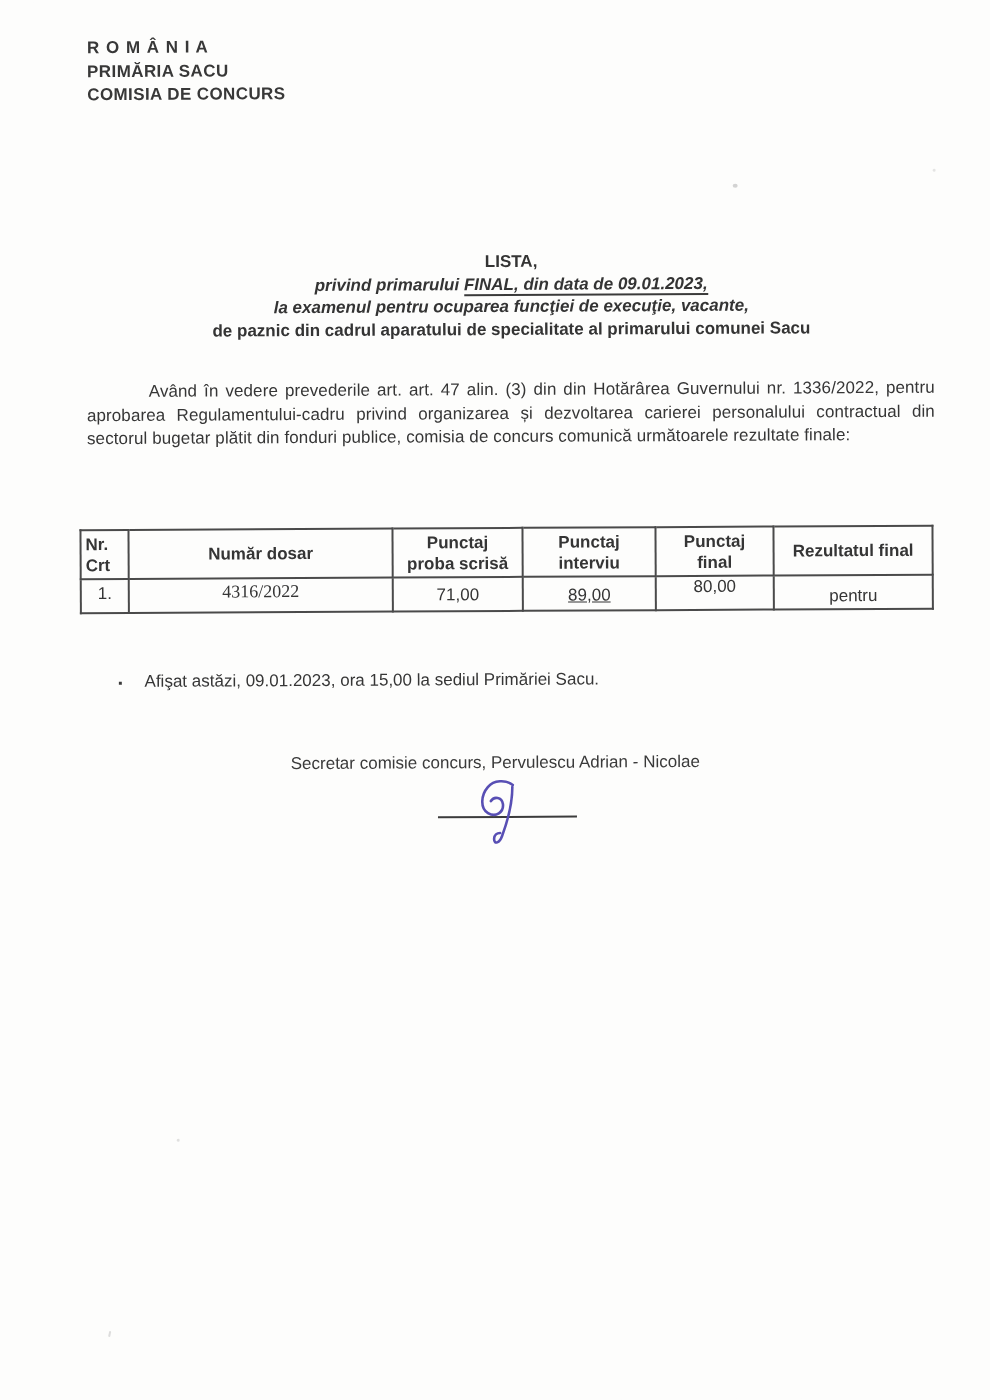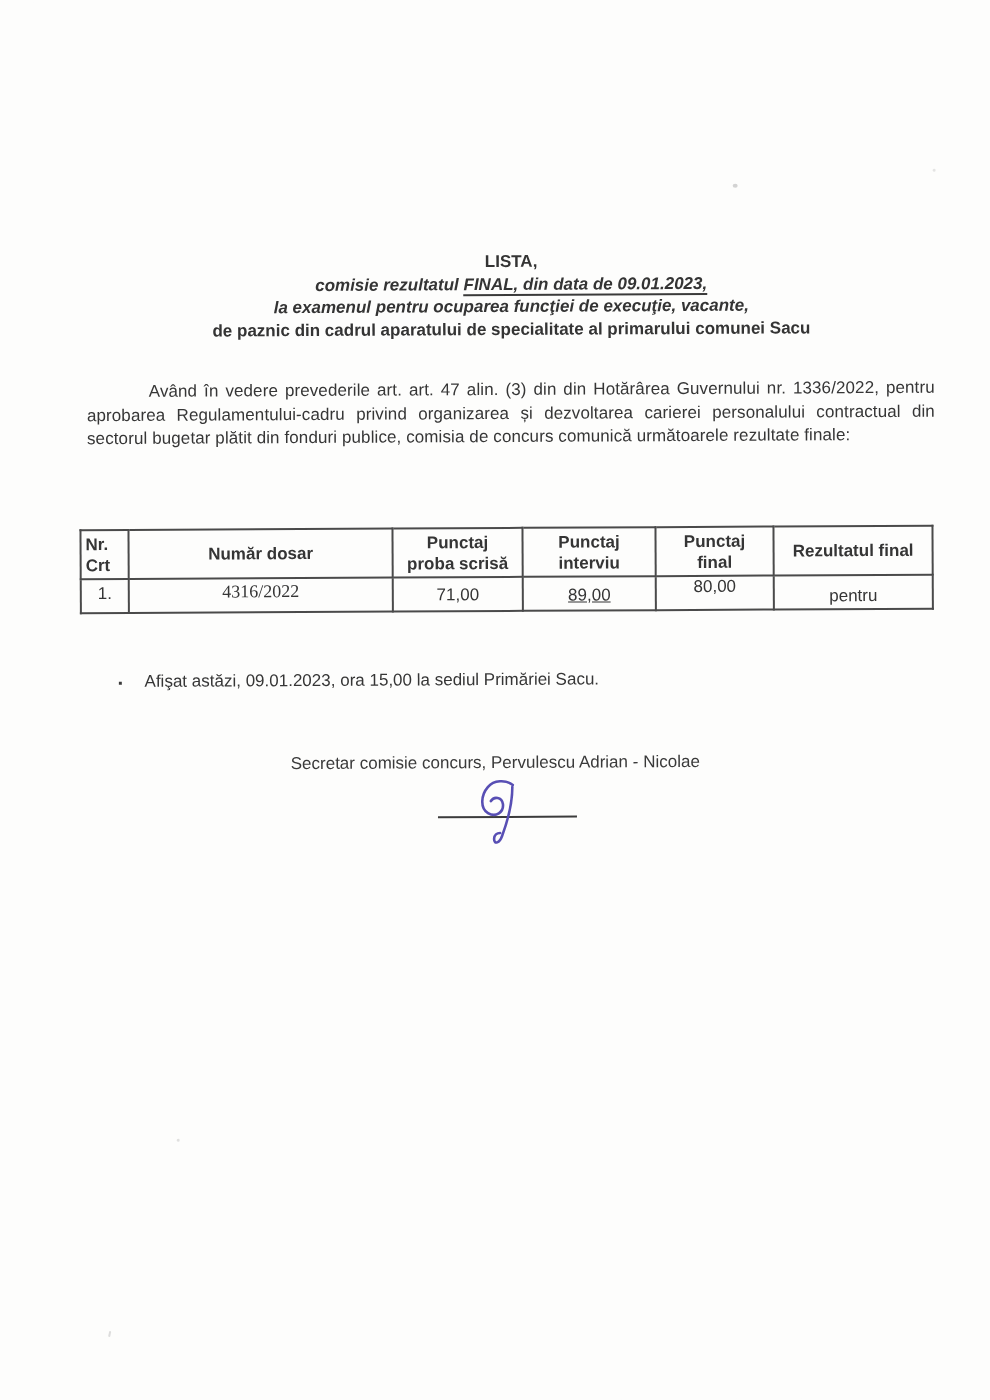--- a/index.html
+++ b/index.html
@@ -146,24 +146,29 @@
   .speck1 { left: 735px; top: 185px; width: 5px; height: 4px; opacity: .65; }
   .speck2 { left: 935px; top: 171px; width: 3px; height: 3px; opacity: .4; }
   .speck3 { left: 174px; top: 1137px; width: 3px; height: 3px; opacity: .45; }
   .speck4 { left: 105px; top: 1329px; width: 2px; height: 6px; opacity: .5; border-radius: 2px; transform: rotate(12deg); }
 </style>
 </head>
 <body>
 
 <div class="sheet">
 
+  <div class="letterhead">
+    <div class="country">R O M Â N I A</div>
+    <div class="inst">PRIMĂRIA SACU</div>
+    <div class="inst">COMISIA DE CONCURS</div>
+  </div>
 
   <div class="title-block">
     <div>LISTA,</div>
-    <div class="italic"><span>comisie rezultatul </span><span class="underlined">FINAL, din data de 09.01.2023,</span></div>
+    <div class="italic"><span>privind primarului </span><span class="underlined">FINAL, din data de 09.01.2023,</span></div>
     <div class="italic">la examenul pentru ocuparea funcţiei de execuţie, vacante,</div>
     <div>de paznic din cadrul aparatului de specialitate al primarului comunei Sacu</div>
   </div>
 
   <div class="paragraph">Având în vedere prevederile art. art. 47 alin. (3) din din Hotărârea Guvernului nr. 1336/2022, pentru aprobarea Regulamentului-cadru privind organizarea și dezvoltarea carierei personalului contractual din sectorul bugetar plătit din fonduri publice, comisia de concurs  comunică următoarele rezultate finale:</div>
 
   <table class="results-table">
     <colgroup>
       <col style="width:48px">
       <col style="width:264px">

